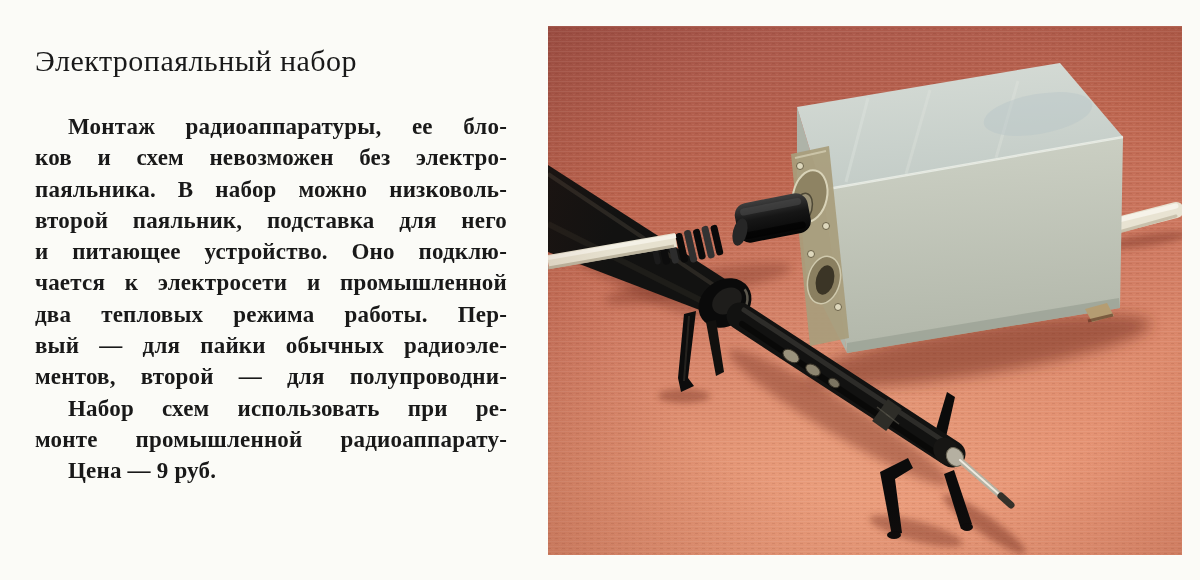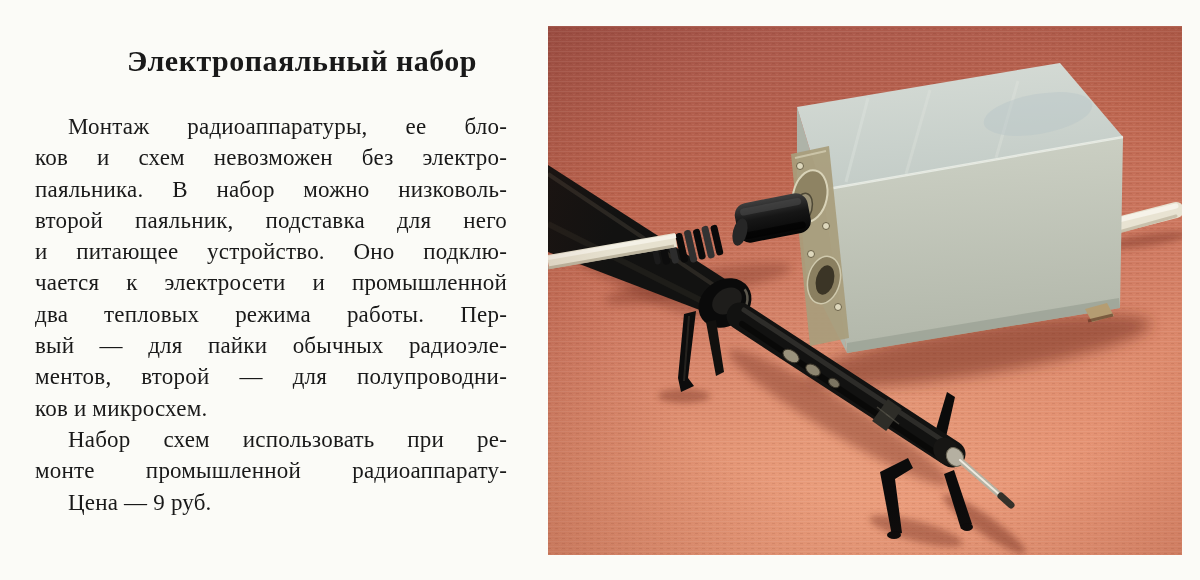--- a/index.html
+++ b/index.html
@@ -9,31 +9,31 @@
     background:var(--page-bg,#fbfbf7);
     overflow:hidden;
     font-family:"Liberation Serif","DejaVu Serif",serif;
     color:var(--text-ink,#191919);
   }
   .text-col{
     position:absolute;left:35px;top:44px;width:472px;
   }
   .title{
     font-size:30px;
-    font-weight:700;
+    font-weight:400;
     letter-spacing:.5px;
-    text-align:right;
+    text-align:left;
     padding-right:30px;
     margin:0 0 33px 0;
     white-space:nowrap;
   }
   .lines{width:472px;}
   .line{
     font-size:23px;
-    font-weight:400;
+    font-weight:700;
     letter-spacing:.2px;
     height:31.3px;
     line-height:31.3px;
     text-align:justify;
     text-align-last:justify;
     overflow:hidden;
   }
   .line.indent{text-indent:33px;}
   .line.last{text-align-last:left;}
   .photo{
@@ -51,21 +51,20 @@
     <div class="lines">
         <div class="line indent">Монтаж радиоаппаратуры, ее бло-</div>
         <div class="line">ков и схем невозможен без электро-</div>
         <div class="line">паяльника. В набор можно низковоль-</div>
         <div class="line">второй паяльник, подставка для него</div>
         <div class="line">и питающее устройство. Оно подклю-</div>
         <div class="line">чается к электросети и промышленной</div>
         <div class="line">два тепловых режима работы. Пер-</div>
         <div class="line">вый — для пайки обычных радиоэле-</div>
         <div class="line">ментов, второй — для полупроводни-</div>
-        <div class="line last">ков и микросхем.</div>
         <div class="line indent">Набор схем использовать при ре-</div>
         <div class="line">монте промышленной радиоаппарату-</div>
         <div class="line indent last">Цена — 9 руб.</div>
       </div>
   </div>
 
   <div class="photo">
     <svg width="634" height="529" viewBox="0 0 634 529" xmlns="http://www.w3.org/2000/svg" role="img" aria-label="Электропаяльный набор: питающее устройство (серая коробка), низковольтный паяльник на подставке, шнуры">
       <defs>
         <linearGradient id="bgGrad" x1="0" y1="0" x2="0.25" y2="1">

